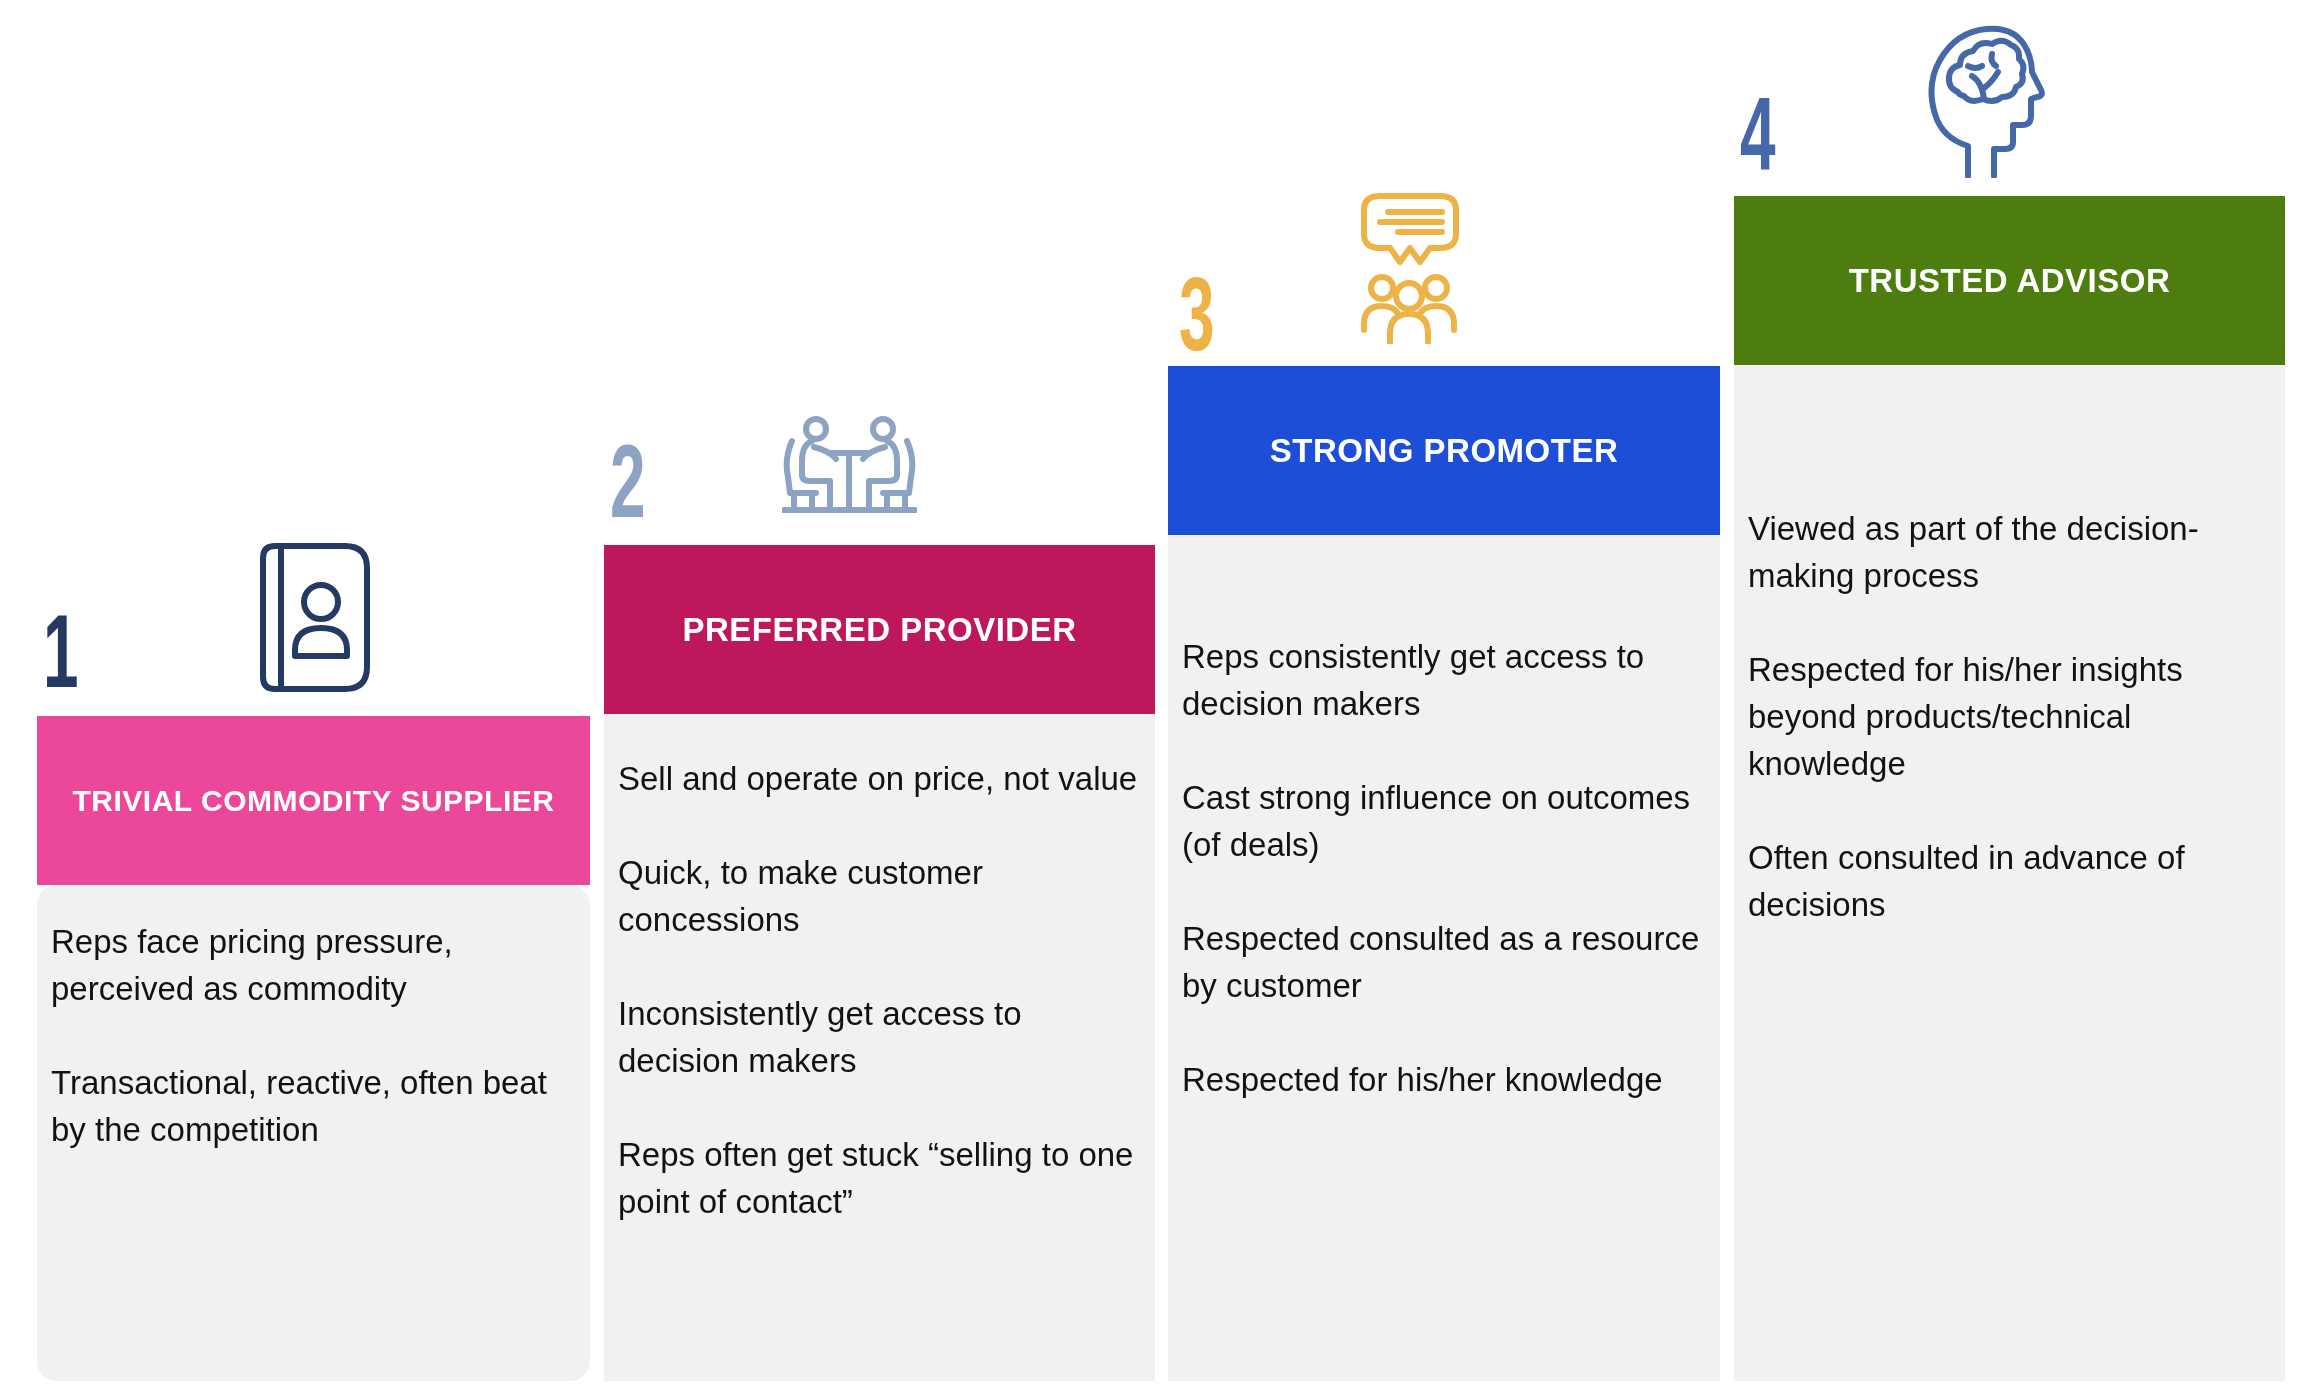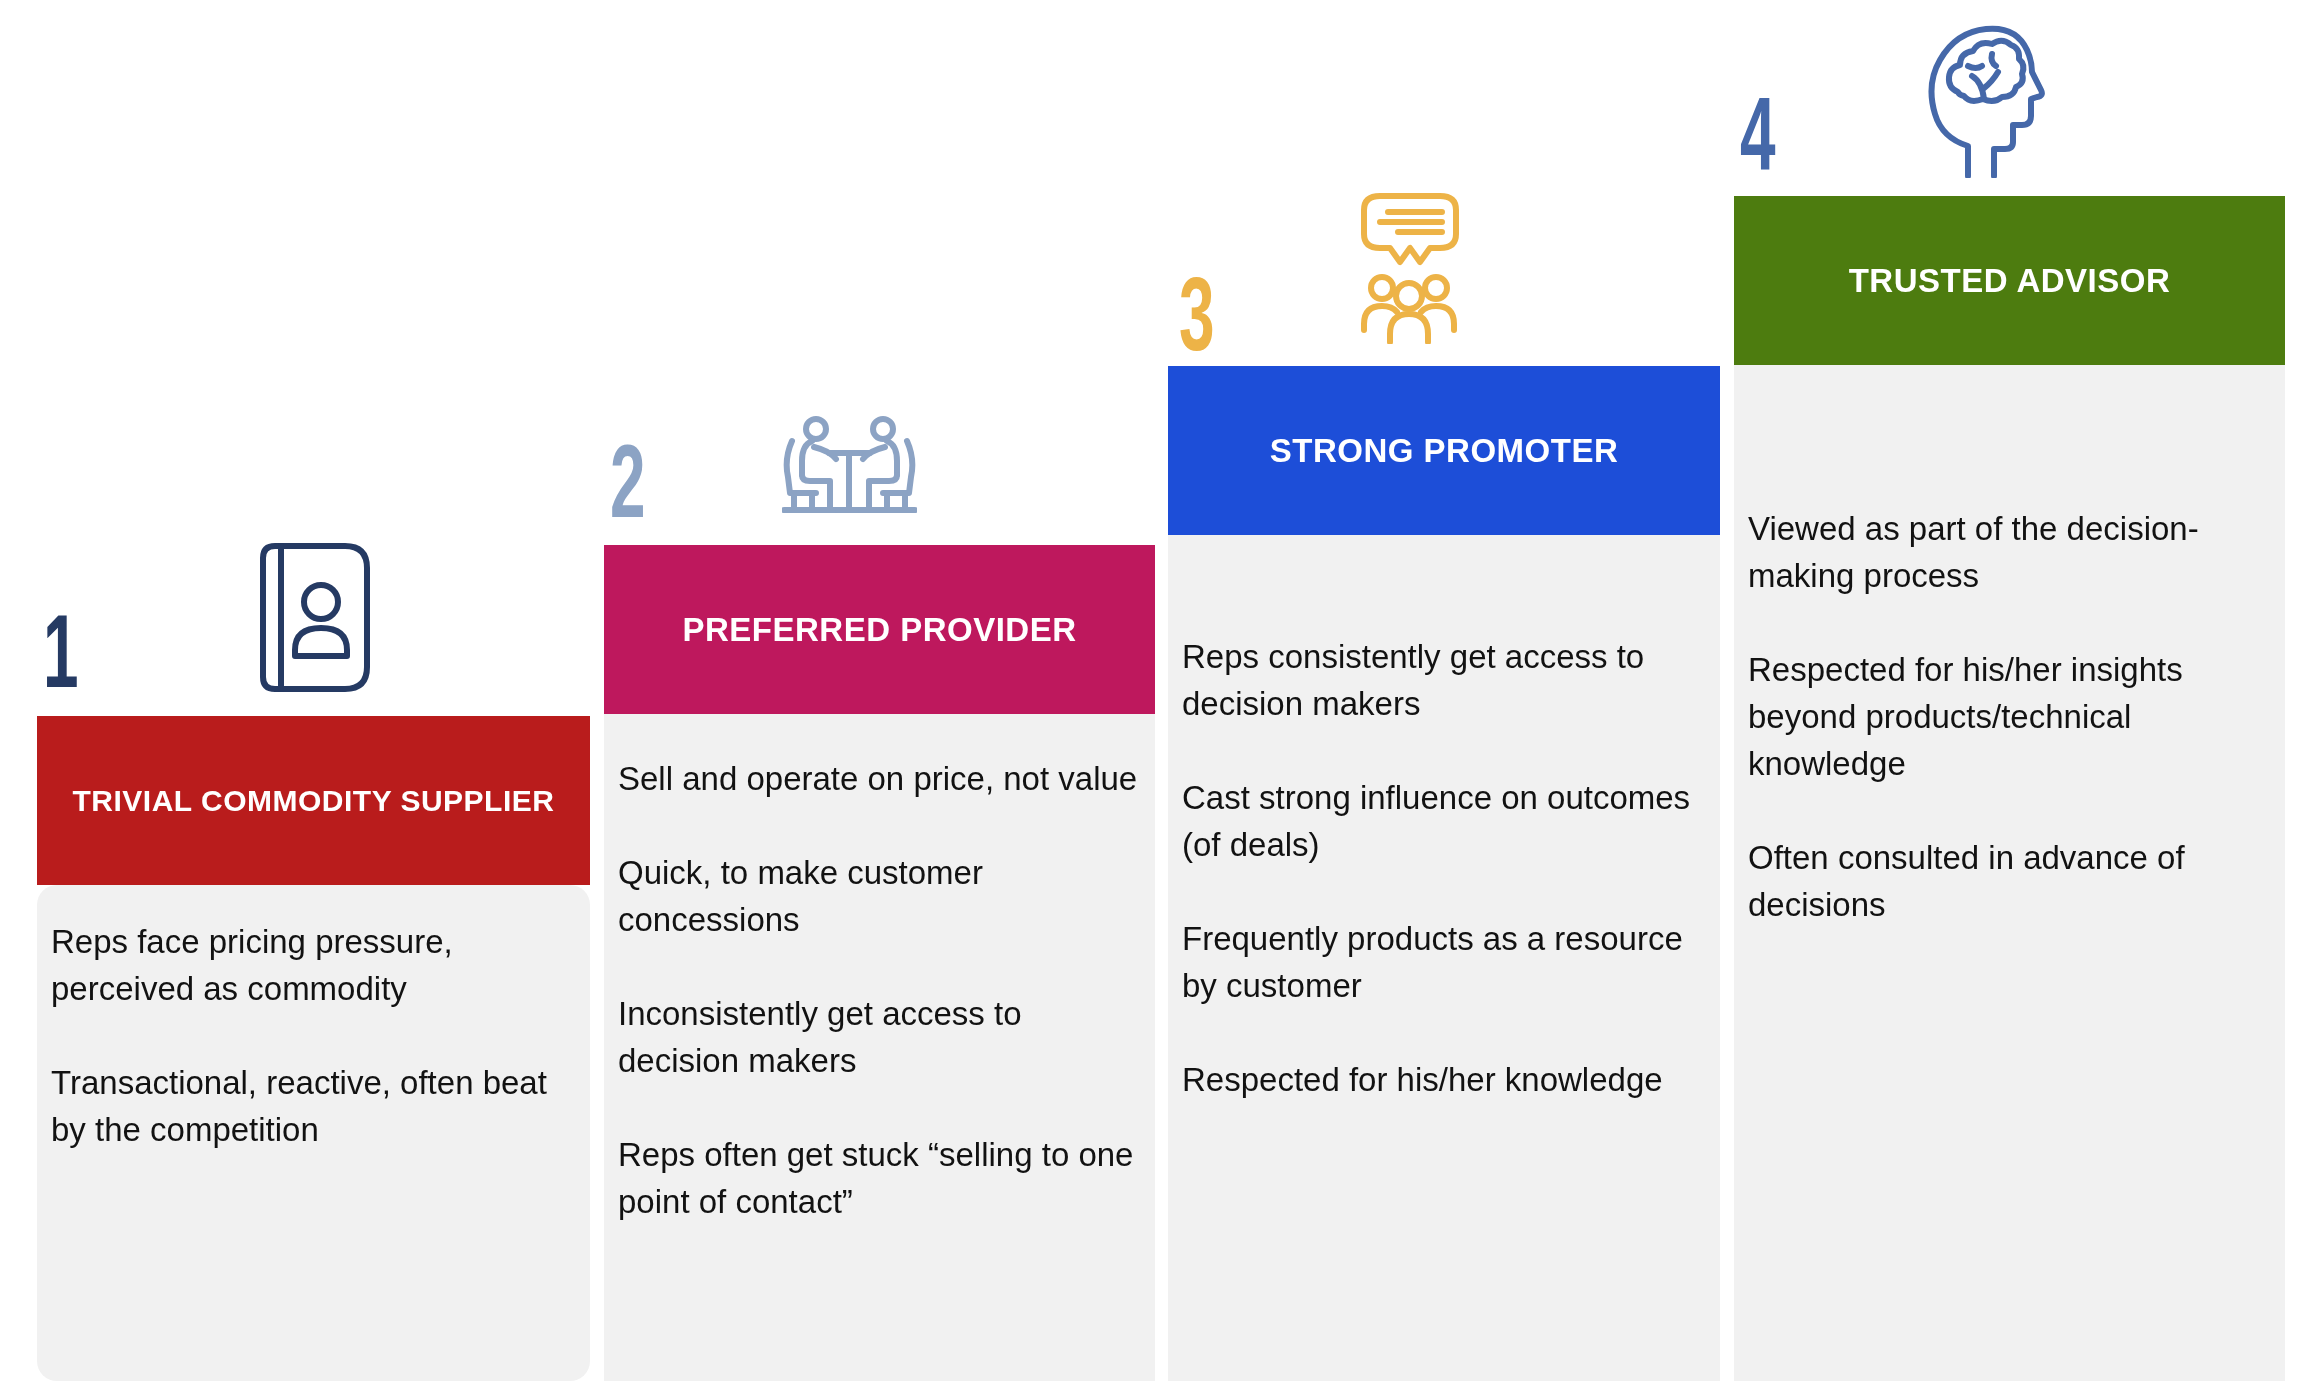--- a/index.html
+++ b/index.html
@@ -65,21 +65,21 @@
   <div class="col c0">
     <div class="num" style="color: rgb(37, 58, 99);">1</div>
     <div class="icon" style="color: rgb(37, 58, 99);">
       <svg viewBox="0 0 125 155">
         <path d="M10 18 Q10 6 22 6 H92 Q114 6 114 28 V127 Q114 149 92 149 H22 Q10 149 10 137 Z"></path>
         <path d="M28 6 V149"></path>
         <circle cx="68" cy="62" r="17"></circle>
         <path d="M42 116 V110 Q42 88 68 88 Q94 88 94 110 V116 Z"></path>
       </svg>
     </div>
-    <div class="band" style="background: #b91c1c;">
+    <div class="band" style="background: #ec4899;">
       <span>TRIVIAL COMMODITY SUPPLIER</span>
     </div>
     <div class="panel">
       <p>Reps face pricing pressure, perceived as commodity</p>
       <p>Transactional, reactive, often beat by the competition</p>
     </div>
   </div>
 
   <div class="col c1">
     <div class="num" style="color: rgb(140, 163, 196);">2</div>
@@ -124,21 +124,21 @@
         <circle cx="63" cy="104" r="13"></circle>
         <path d="M44 150 V142 Q44 122 63 122 Q82 122 82 142 V150"></path>
       </svg>
     </div>
     <div class="band" style="background: #1d4ed8;">
       <span>STRONG PROMOTER</span>
     </div>
     <div class="panel">
       <p>Reps consistently get access to decision makers</p>
       <p>Cast strong influence on outcomes (of deals)</p>
-      <p>Frequently products as a resource by customer</p>
+      <p>Respected consulted as a resource by customer</p>
       <p>Respected for his/her knowledge</p>
     </div>
   </div>
 
   <div class="col c3">
     <div class="num" style="color: rgb(69, 104, 169);">4</div>
     <div class="icon" style="color: rgb(69, 104, 169);">
       <svg viewBox="0 0 124 160">
         <path d="M46 158 V128 Q20 120 13 96 Q4 66 18 42 Q34 14 64 11 Q94 8 105 32 Q110 43 110 54 L119 72 Q122 78 115 79 L109 81 V98 Q109 107 100 107 H91 V124 Q91 131 83 131 H72 V158"></path>
         <path d="M36 74 Q26 70 27 59 Q28 49 38 47 Q38 35 51 33 Q57 22 70 26 Q80 19 89 27 Q98 30 97 41 Q104 47 100 56 Q103 65 94 69 Q92 79 80 79 Q72 86 61 81 Q48 86 42 78 Q37 77 36 74 Z"></path>

